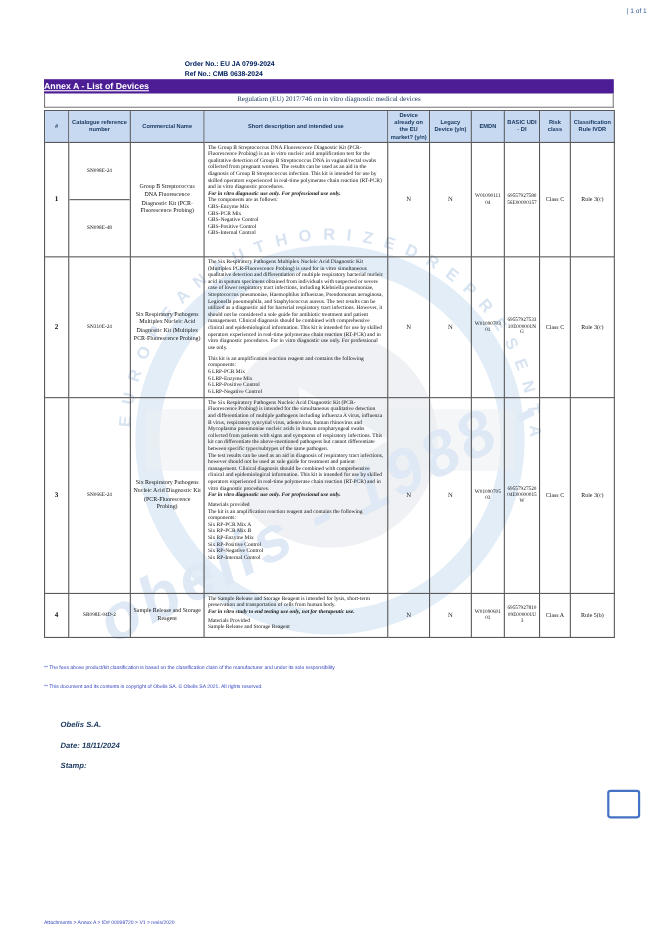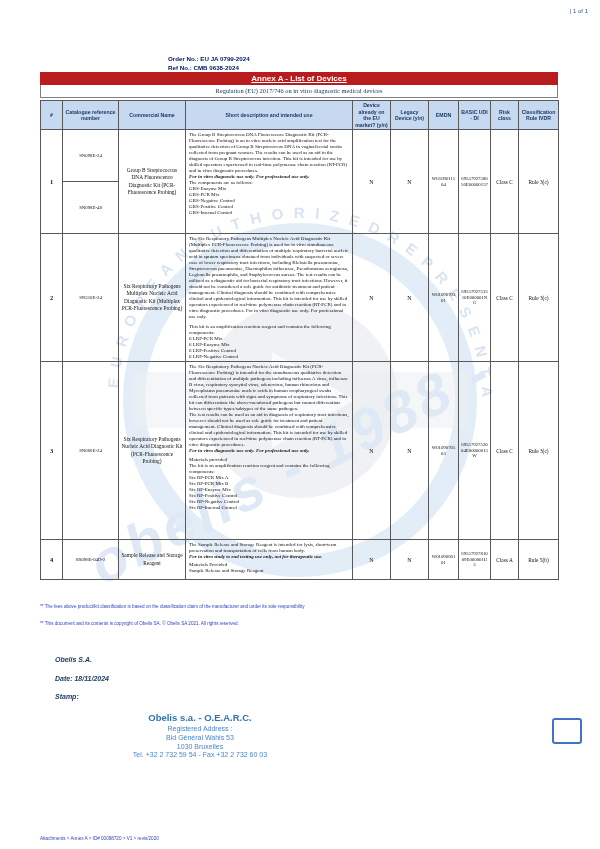--- a/index.html
+++ b/index.html
@@ -10,23 +10,23 @@
   
   #watermark{position:absolute;left:0;top:0;width:600px;height:849px;opacity:.32;pointer-events:none;z-index:0;}
 
   .content{position:absolute;left:0;top:0;width:600px;height:849px;z-index:1;}
 
   .page-ind{right:12px;top:8px;font-family:"Liberation Sans",sans-serif;font-size:6px;color:#2f5496;}
 
   .refblock{left:168px;top:55px;font-family:"Liberation Sans",sans-serif;font-size:6.2px;
             font-weight:bold;color:#002060;line-height:1.45;}
 
-  .annex-bar{left:40px;top:72px;width:518px;height:13px;background:#b91c1c;color:#fff;
+  .annex-bar{left:40px;top:72px;width:518px;height:13px;background:#4c1d95;color:#fff;
              font-family:"Liberation Sans",sans-serif;font-weight:bold;font-size:8px;
-             text-align:center;line-height:13px;}
+             line-height:13px;}
   .annex-bar span{text-decoration:underline;}
   .annex-sub{left:40px;top:85px;width:516px;height:12px;border:1px solid #7f7f7f;border-top:none;
              color:#17365d;font-size:6.4px;text-align:center;line-height:12px;font-family:"Liberation Serif",serif;}
 
   
   .tbl{left:40px;top:100px;width:518px;border-left:1px solid #595959;border-top:1px solid #595959;
        display:flex;flex-direction:column;background:transparent;}
   .tr{display:flex;flex-direction:row;}
   .td{border-right:1px solid #595959;border-bottom:1px solid #595959;box-sizing:border-box;
       overflow:hidden;display:flex;align-items:center;justify-content:center;text-align:center;
@@ -201,25 +201,18 @@
 
   </div>
 
   <div class="abs footnote fn1">** The fees above product/kit classification is based on the classification claim of the manufacturer and under its sole responsibility</div>
   <div class="abs footnote fn2">** This document and its contents is copyright of Obelis SA. © Obelis SA 2021. All rights reserved.</div>
 
   <div class="abs sig sig1">Obelis S.A.</div>
   <div class="abs sig sig2">Date: 18/11/2024</div>
   <div class="abs sig sig3">Stamp:</div>
 
-  <div class="abs footer">
-    <div class="co">Obelis s.a. - O.E.A.R.C.</div>
-    <div class="ad">Registered Address :</div>
-    <div class="ad">Bld Général Wahis 53</div>
-    <div class="ad">1030 Bruxelles</div>
-    <div class="ad">Tel. +32 2 732 59 54 - Fax +32 2 732 60 03</div>
-  </div>
 
   <div class="abs stampbox"></div>
 
   <div class="abs bottom-note">Attachments &gt; Annex A &gt; ID# 00098720 &gt; V1 &gt; revis/2020</div>
 
 </div>
 
 </body></html>

